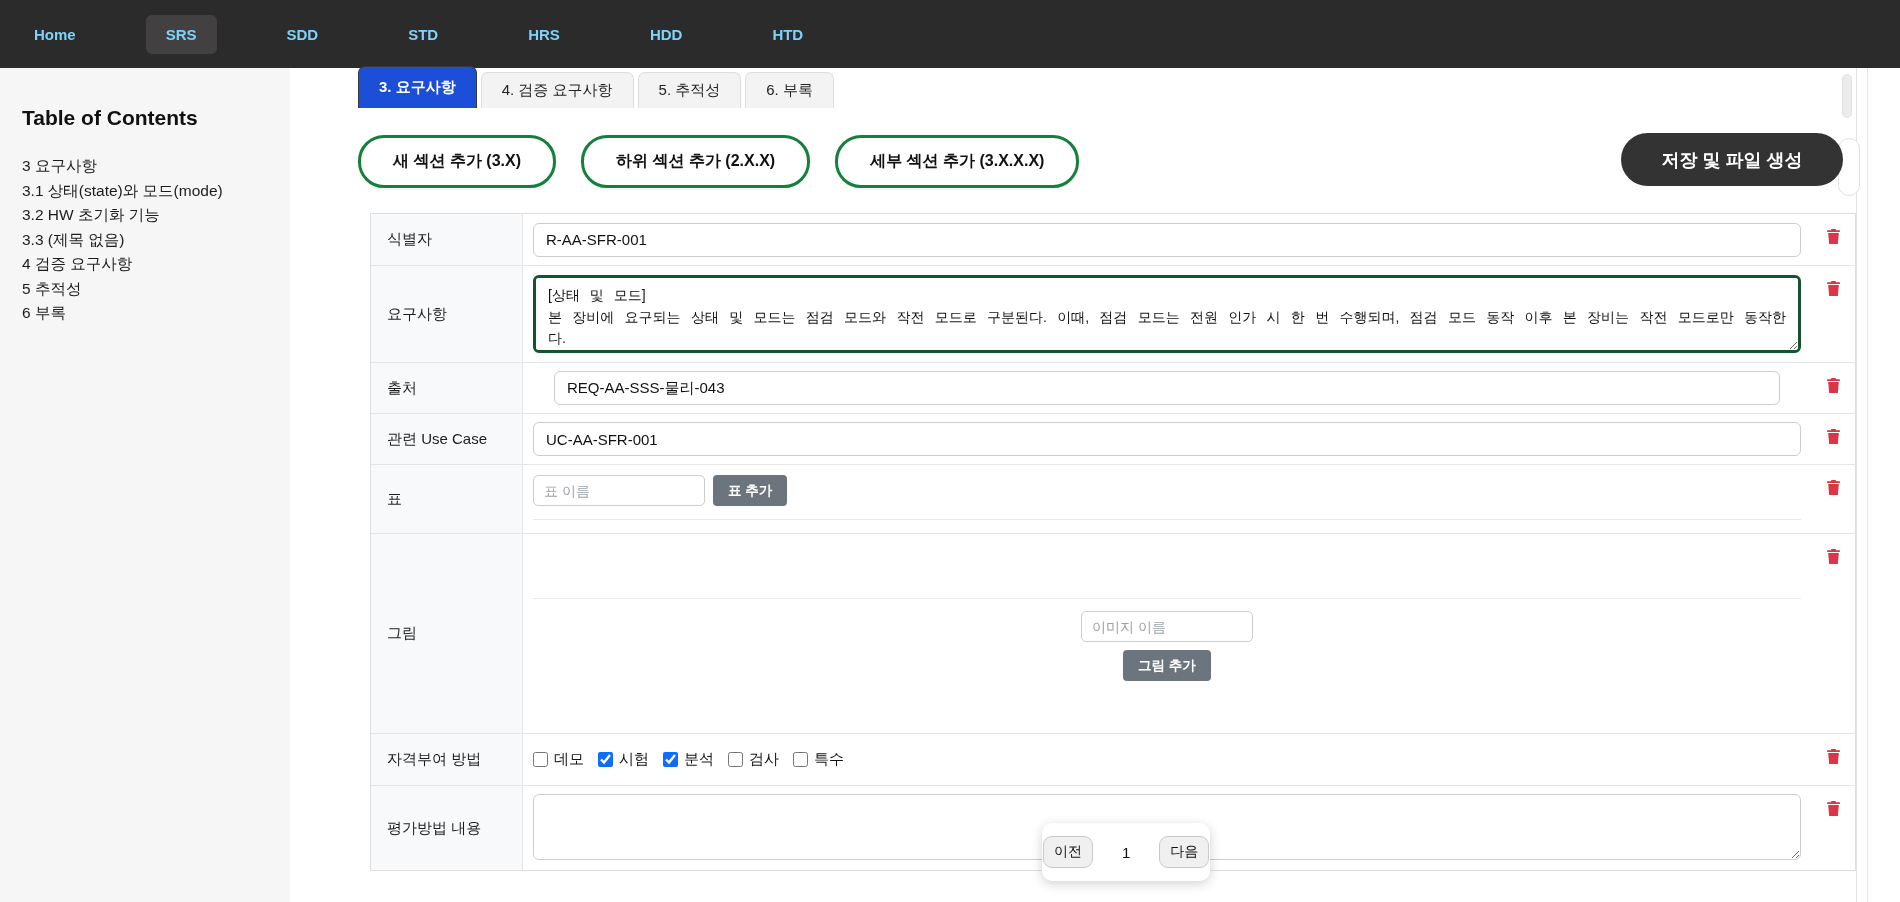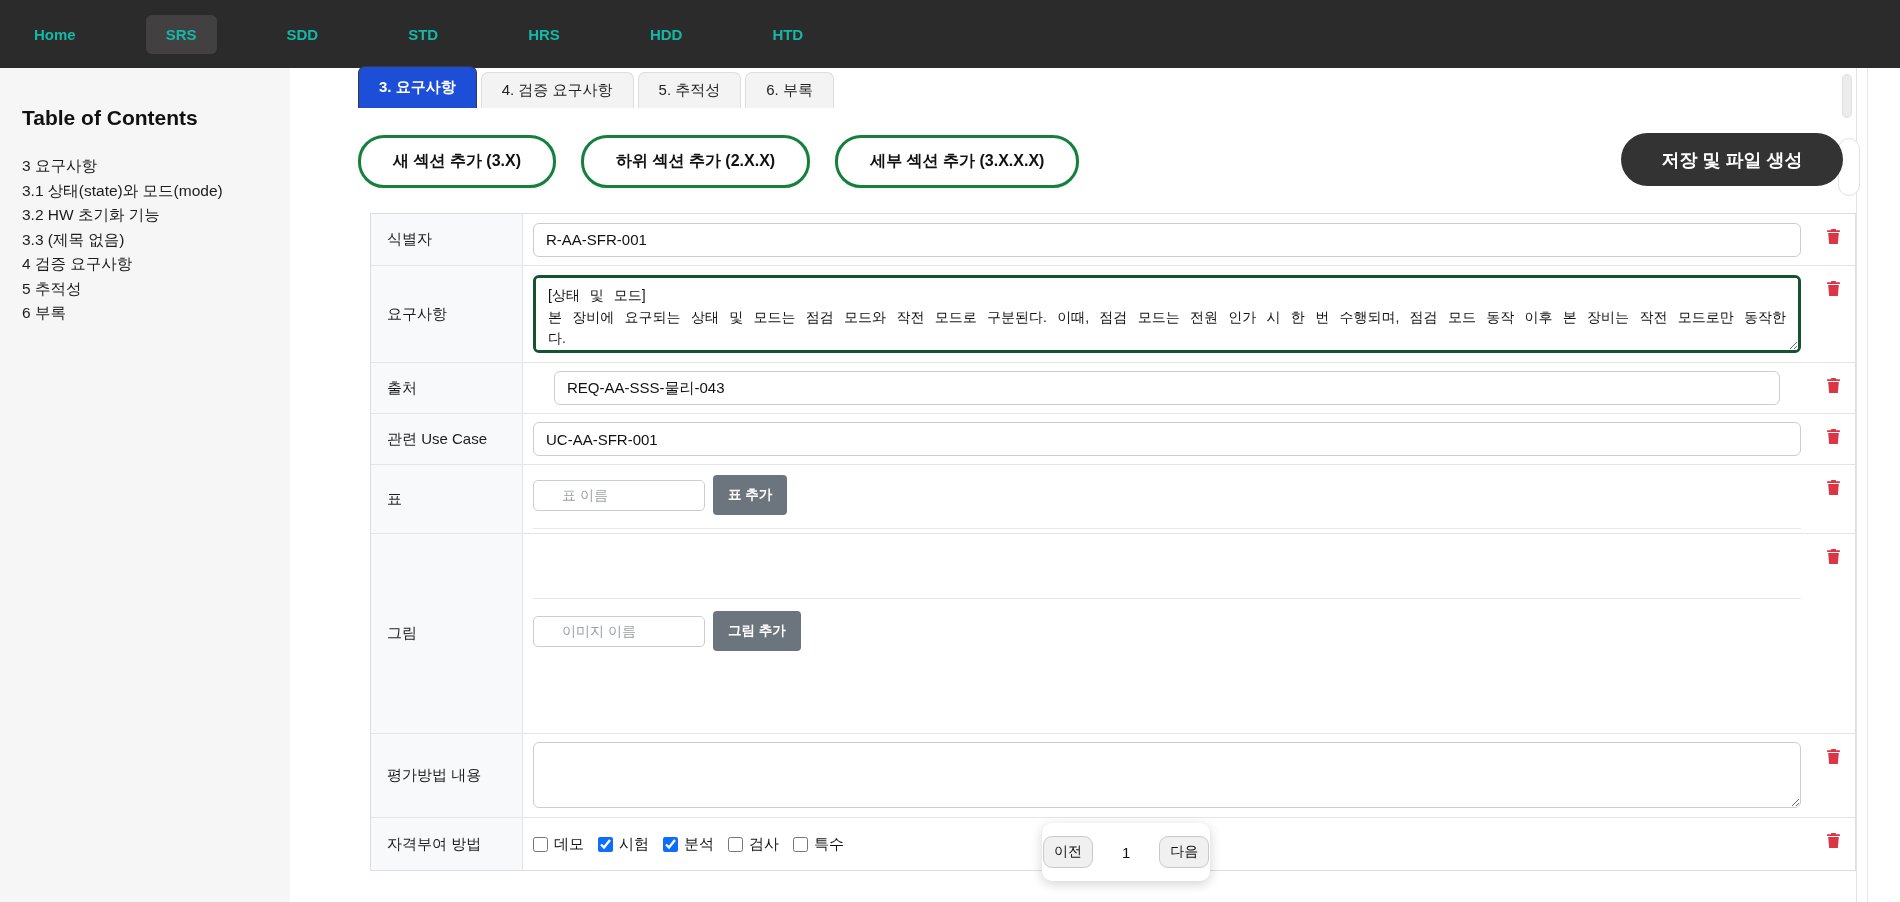--- a/index.html
+++ b/index.html
@@ -2,21 +2,21 @@
 <html><head>
 <meta charset="utf-8">
 <style>
   * { margin:0; padding:0; box-sizing:border-box; }
   html,body { width:1900px; height:902px; overflow:hidden; background:#fff;
               font-family:"Liberation Sans","DejaVu Sans",sans-serif; }
 
   
   .topnav { height:68px; background:#2b2b2b; display:flex; align-items:center;
             padding-left:14px; }
-  .nav-item { color:#14b8a6; font-size:15px; font-weight:600; padding:11px 20px;
+  .nav-item { color:#7dd3fc; font-size:15px; font-weight:600; padding:11px 20px;
               margin-right:50px; border-radius:6px; cursor:pointer; white-space:nowrap; }
   .nav-item.active { background:#424040; font-weight:700; }
 
   
   .page { display:flex; height:834px; }
   .sidebar { width:290px; background:#f6f6f6; padding:38px 20px 0 22px; flex:none; }
   .sidebar h2 { font-size:21px; font-weight:700; color:#111; }
   .toc-list { margin-top:24px; }
   .toc-item { font-size:15.5px; color:#1c1c1c; line-height:24.5px; cursor:pointer; }
   .main { flex:1; position:relative; background:#fff; }
@@ -67,28 +67,28 @@
   .req-textarea { width:100%; height:78px; margin-top:9px; border:3px solid #14532d;
                   border-radius:6px; padding:7px 12px; font-size:14px; line-height:1.55;
                   color:#111; font-family:inherit; text-align:justify; word-spacing:6px;
                   resize:both; }
   .eval-textarea { width:100%; height:66px; margin-top:8px; border:1px solid #ccc;
                    border-radius:6px; padding:7px 12px; font-size:14px; color:#111;
                    font-family:inherit; resize:both; }
 
   .add-controls { display:flex; align-items:center; gap:8px; }
   .small-input { width:172px; height:31px; border:1px solid #ccc; border-radius:5px;
-                 padding:0 28px; font-size:14px; color:#111; font-family:inherit; }
+                 padding:0 10px; font-size:14px; color:#111; font-family:inherit; }
   .gray-btn { background:#6c757d; color:#fff; border:none; border-radius:4px;
-              height:40px; padding:0 15px; font-size:13.5px; font-weight:700;
+              height:31px; padding:0 15px; font-size:13.5px; font-weight:700;
               cursor:pointer; font-family:inherit; white-space:nowrap; }
   .tbl-divider { border:none; border-top:1px solid #e8e8e8; margin-top:13px; }
   .fig-spacer { height:64px; }
   .fig-divider { border:none; border-top:1px solid #e8e8e8; }
-  .fig-controls { margin-top:12px; }
+  .fig-controls { margin-top:12px;flex-direction:column; }
   .tbl-pad { padding-top:10px; }
 
   .chk-group { display:flex; align-items:center; gap:14px; height:100%; }
   .chk { display:flex; align-items:center; gap:6px; font-size:15px; color:#111;
          cursor:pointer; }
   .chk input { width:15px; height:15px; accent-color:#0d6efd; cursor:pointer; }
 
   
   .pagination { position:absolute; left:740px; top:755px; background:#fff;
                 border-radius:10px; box-shadow:0 3px 12px rgba(0,0,0,0.18);
@@ -233,67 +233,67 @@
           </div>
         </div>
         <div class="ftrash">
             <button class="trash-btn"><svg width="17" height="17" viewBox="0 0 16 16" fill="#dc3545">
                 <path d="M6 1h4l.5 1.2H14v1.6H2V2.2h3.5z"></path>
                 <path d="M3 4.8h10L12.1 15H3.9z"></path>
               </svg></button>
           </div>
       </div>
 
+      <div class="frow r-qual">
+        <div class="flabel">자격부여 방법</div>
+        <div class="fcontent">
+          <div class="chk-group">
+            <label class="chk">
+              <input type="checkbox" style="">
+              <span>데모</span>
+            </label>
+            <label class="chk">
+              <input type="checkbox" checked="" style="">
+              <span>시험</span>
+            </label>
+            <label class="chk">
+              <input type="checkbox" checked="" style="">
+              <span>분석</span>
+            </label>
+            <label class="chk">
+              <input type="checkbox" style="">
+              <span>검사</span>
+            </label>
+            <label class="chk">
+              <input type="checkbox" style="">
+              <span>특수</span>
+            </label>
+          </div>
+        </div>
+        <div class="ftrash">
+            <button class="trash-btn"><svg width="17" height="17" viewBox="0 0 16 16" fill="#dc3545">
+                <path d="M6 1h4l.5 1.2H14v1.6H2V2.2h3.5z"></path>
+                <path d="M3 4.8h10L12.1 15H3.9z"></path>
+              </svg></button>
+          </div>
+      </div>
+
       <div class="frow r-eval">
         <div class="flabel">평가방법 내용</div>
         <div class="fcontent">
           <textarea class="eval-textarea" style=""></textarea>
         </div>
         <div class="ftrash">
             <button class="trash-btn"><svg width="17" height="17" viewBox="0 0 16 16" fill="#dc3545">
                 <path d="M6 1h4l.5 1.2H14v1.6H2V2.2h3.5z"></path>
                 <path d="M3 4.8h10L12.1 15H3.9z"></path>
               </svg></button>
           </div>
       </div>
 
-      <div class="frow r-qual">
-        <div class="flabel">자격부여 방법</div>
-        <div class="fcontent">
-          <div class="chk-group">
-            <label class="chk">
-              <input type="checkbox" style="">
-              <span>데모</span>
-            </label>
-            <label class="chk">
-              <input type="checkbox" checked="" style="">
-              <span>시험</span>
-            </label>
-            <label class="chk">
-              <input type="checkbox" checked="" style="">
-              <span>분석</span>
-            </label>
-            <label class="chk">
-              <input type="checkbox" style="">
-              <span>검사</span>
-            </label>
-            <label class="chk">
-              <input type="checkbox" style="">
-              <span>특수</span>
-            </label>
-          </div>
-        </div>
-        <div class="ftrash">
-            <button class="trash-btn"><svg width="17" height="17" viewBox="0 0 16 16" fill="#dc3545">
-                <path d="M6 1h4l.5 1.2H14v1.6H2V2.2h3.5z"></path>
-                <path d="M3 4.8h10L12.1 15H3.9z"></path>
-              </svg></button>
-          </div>
-      </div>
-
     </div>
 
     <div class="pagination">
       <button class="page-btn">이전</button>
       <span class="page-num">1</span>
       <button class="page-btn">다음</button>
     </div>
 
     <div class="panel-right-border"></div>
     <div class="scroll-thumb"></div>

